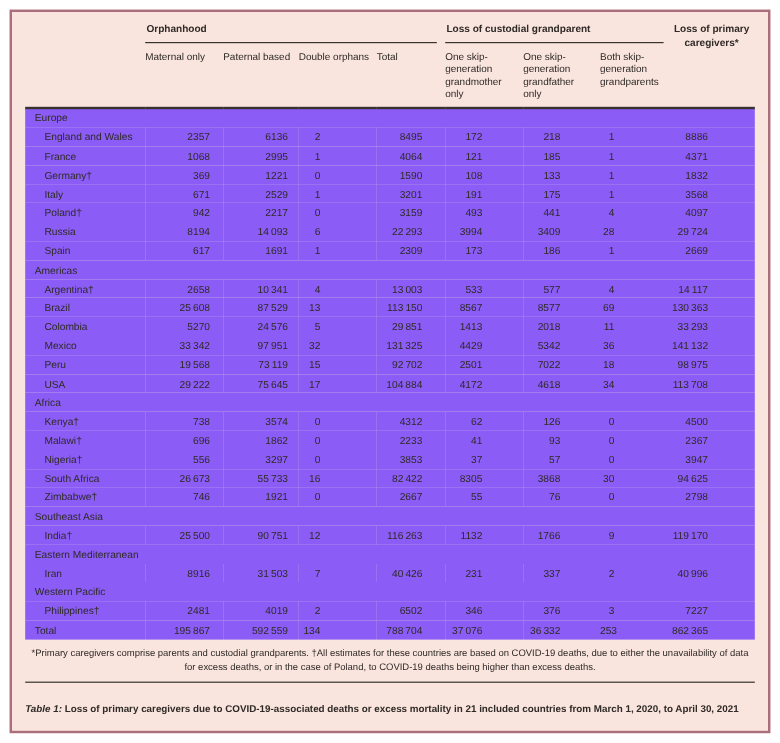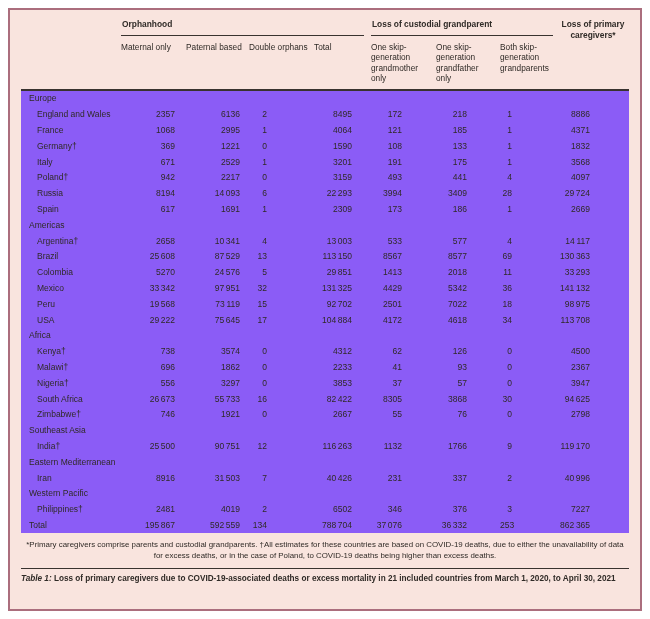--- a/index.html
+++ b/index.html
@@ -45,21 +45,21 @@
   td.c8{padding-right:48px;}
   td.c9{padding-right:39px;}
   tr.pink{background:#8b5cf6;}
   tr.white{background:#8b5cf6;}
   
   .footnote{
     padding:6px 11px 4px 11px;font-size:7.9px;line-height:11.5px;color:#2f2a26;text-align:center;
   }
   .caption-rule{margin:2px 11px 0 11px;border-top:1.5px solid #39332f;}
   .caption{
-    padding:5px 2px 6px 11px;font-size:8.2px;font-weight:bold;white-space:nowrap;
+    padding:5px 2px 6px 11px;font-size:8.2px;font-weight:bold;white-space:nowrap;margin-top:12px;
   }
   .caption .prefix{font-style:italic;}
 </style>
 </head>
 <body>
 
 <div class="frame">
   <table class="main">
     <colgroup>
       <col style="width:100px">

